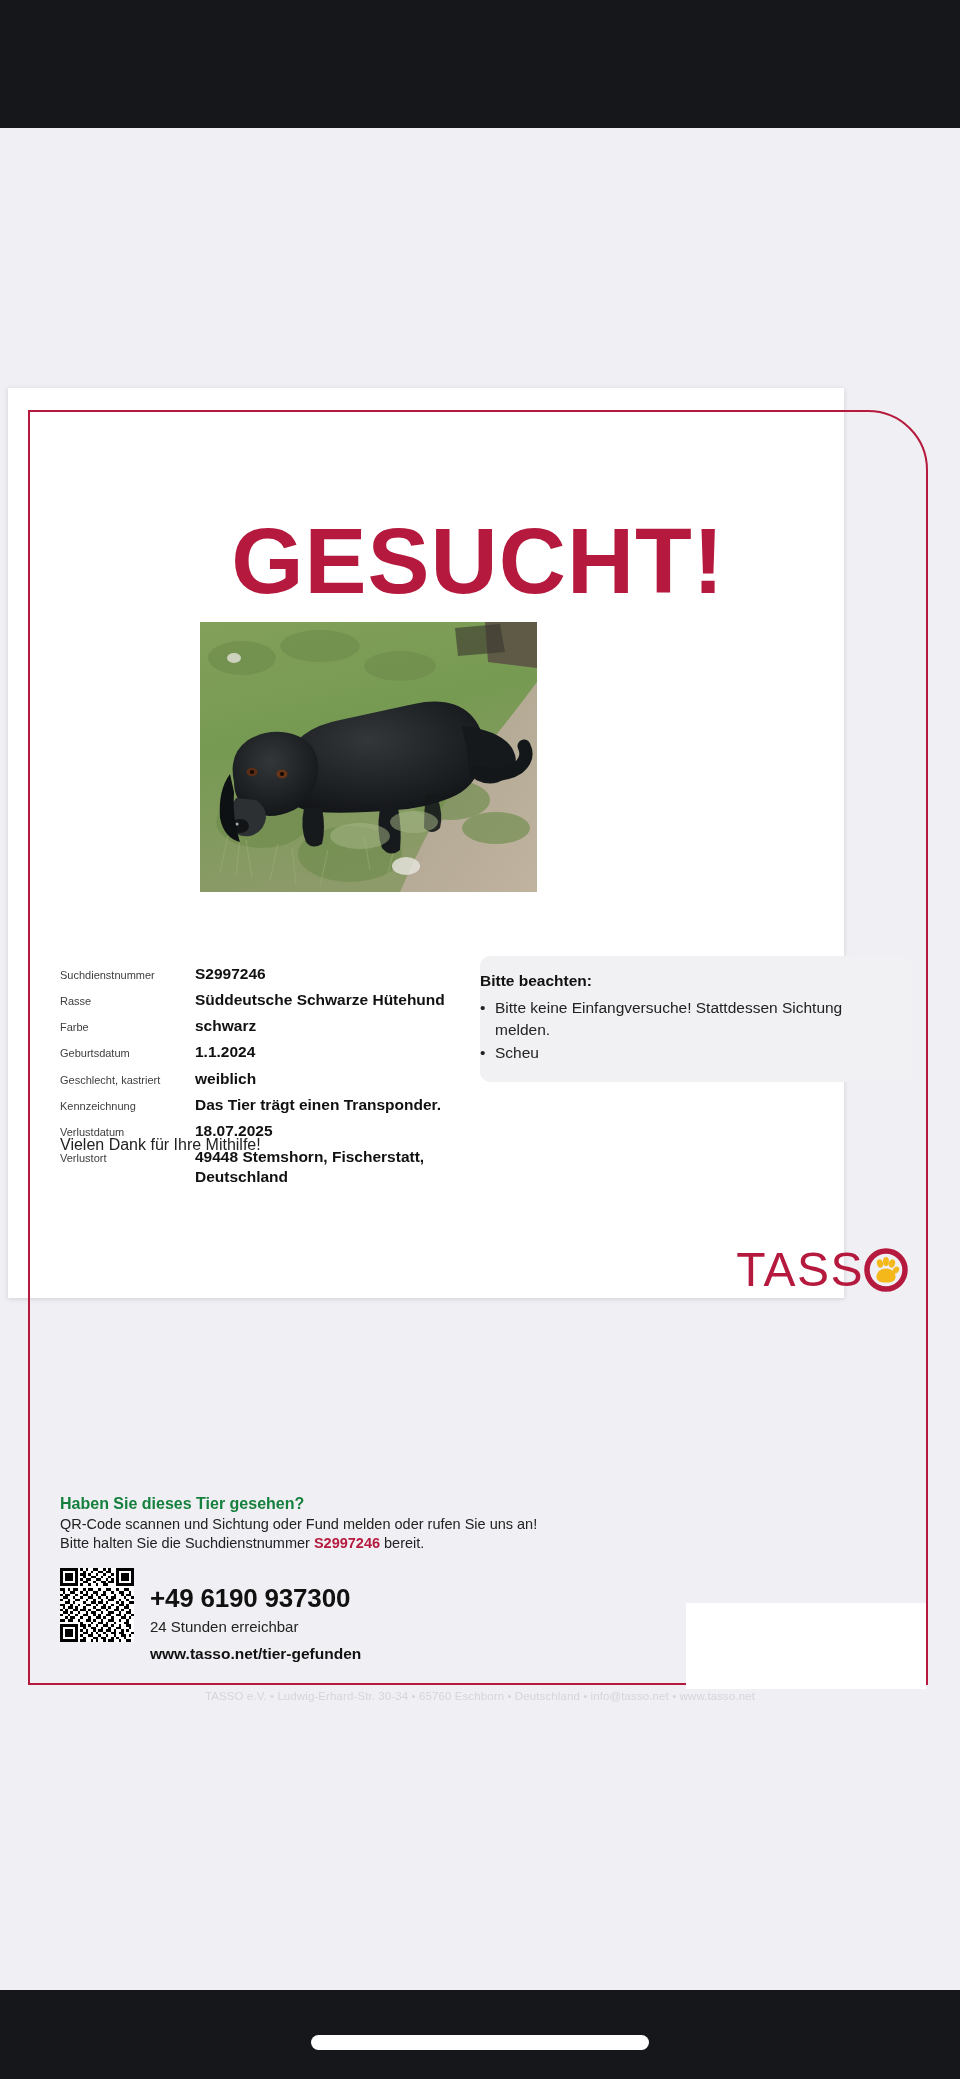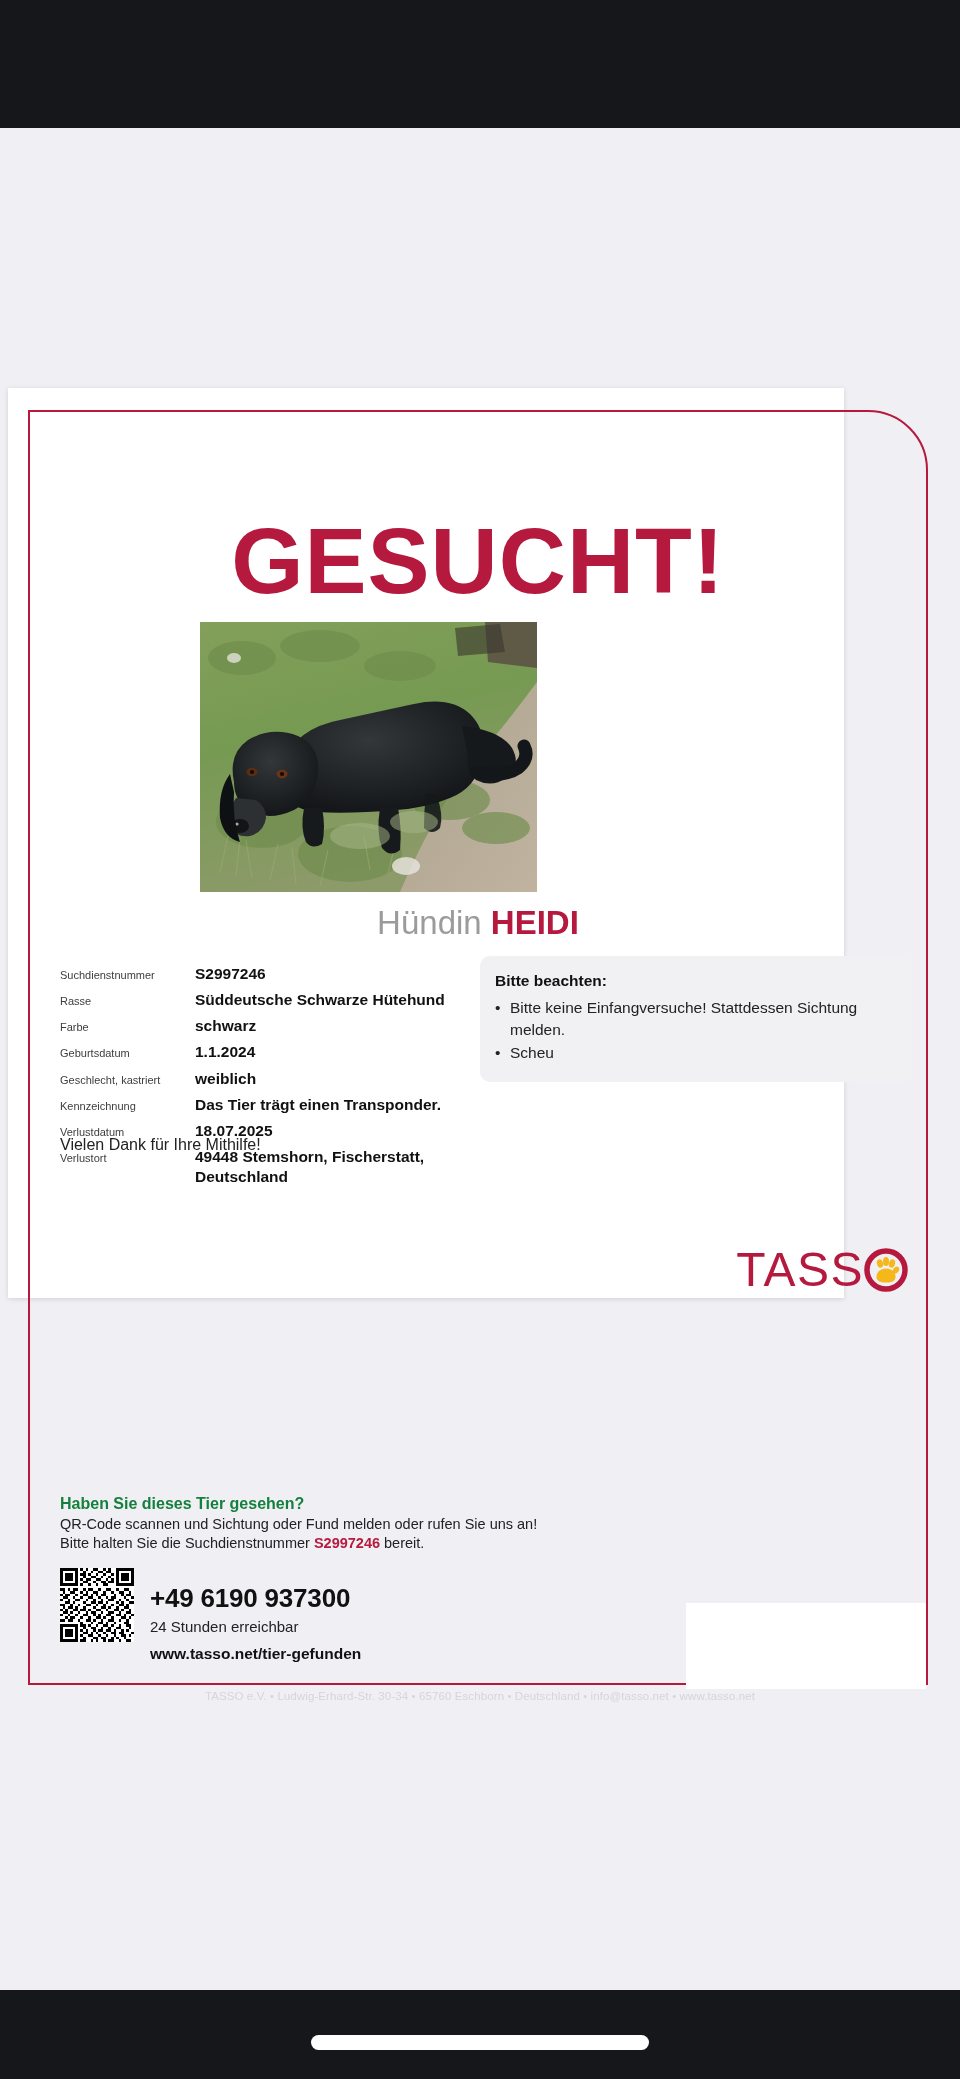--- a/index.html
+++ b/index.html
@@ -163,21 +163,21 @@
   }
 
   
   .notice {
     position: absolute;
     left: 452px;
     top: 546px;
     width: 432px;
     background: #f1f1f3;
     border-radius: 10px;
-    padding: 16px 18px 18px 15px;
+    padding: 16px 18px 18px 0;
   }
   .notice-title {
     font-size: 15.5px;
     font-weight: 700;
     color: #111111;
     margin-bottom: 7px;
   }
   .notice-list { list-style: none; }
   .notice-list li {
     font-size: 15.5px;
@@ -360,24 +360,20 @@
           <path d="M276 150 Q304 156 318 146 Q330 136 324 124" stroke="#14171a" stroke-width="13" fill="none" stroke-linecap="round"></path>
           <g fill="#a8b98a" opacity="0.5">
             <ellipse cx="160" cy="214" rx="30" ry="13"></ellipse>
             <ellipse cx="214" cy="200" rx="24" ry="11"></ellipse>
           </g>
           <ellipse cx="206" cy="244" rx="14" ry="9" fill="#e8e6e0" opacity="0.8"></ellipse>
           <ellipse cx="34" cy="36" rx="7" ry="5" fill="#e9e7e2" opacity="0.75"></ellipse>
         </svg>
       </div>
 
-      <div class="pet-name">
-        <span>Hündin</span>
-        <span class="name">HEIDI</span>
-      </div>
 
       <div class="data-table">
         <div class="data-row">
           <div class="data-label">Suchdienstnummer</div>
           <div class="data-value">S2997246</div>
         </div>
         <div class="data-row">
           <div class="data-label">Rasse</div>
           <div class="data-value">Süddeutsche Schwarze Hütehund</div>
         </div>

